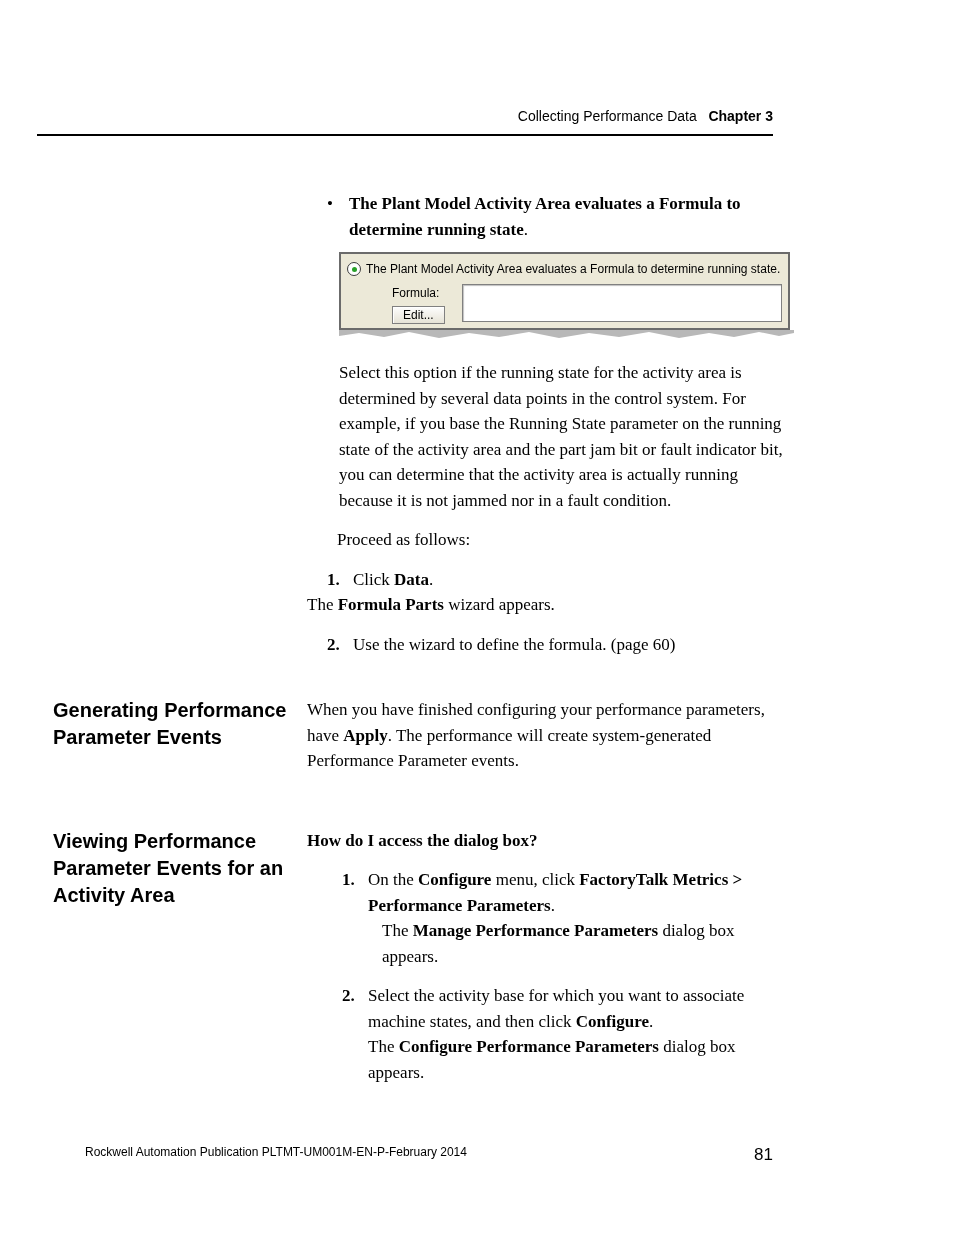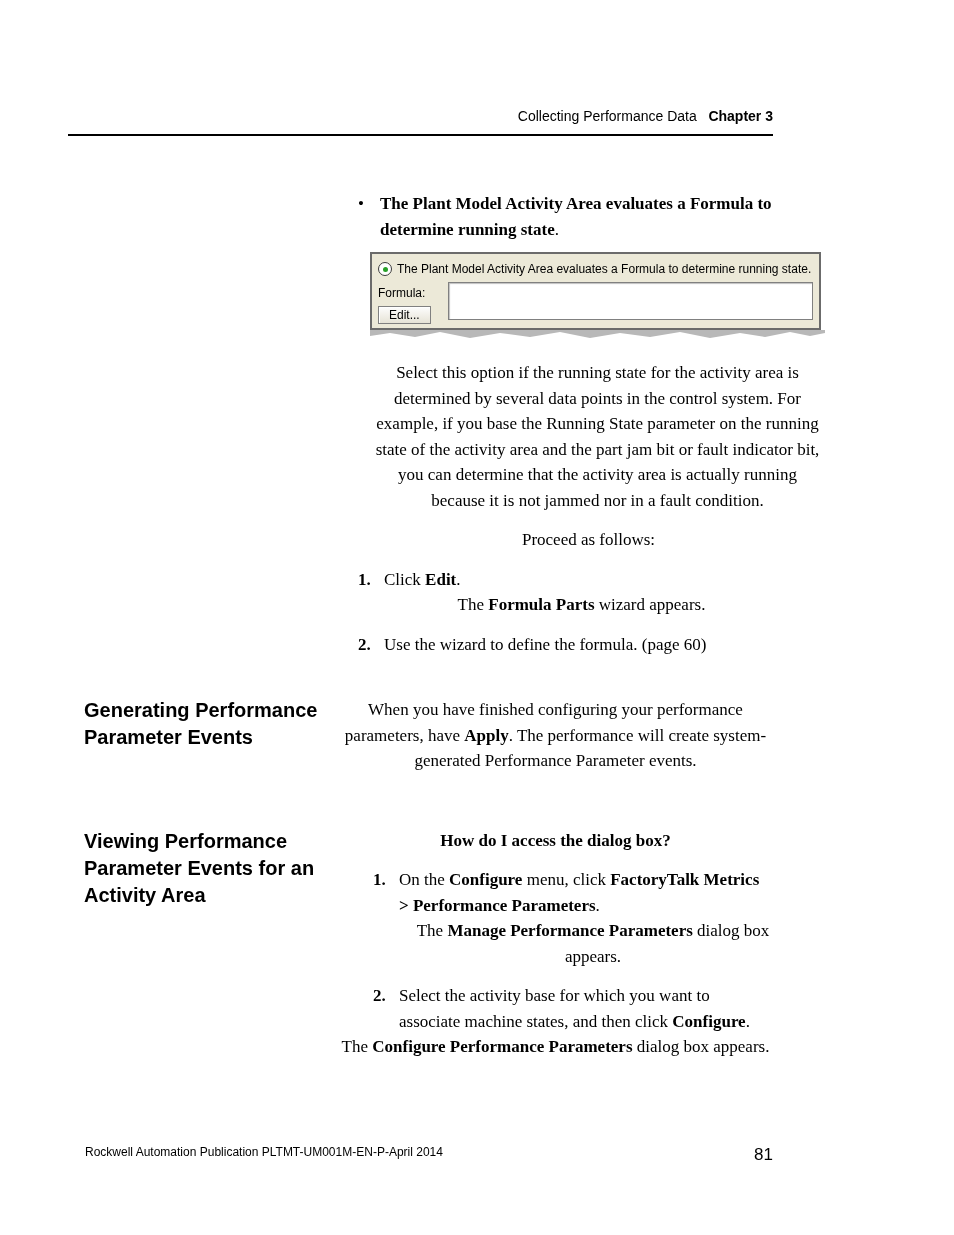--- a/index.html
+++ b/index.html
@@ -9,21 +9,21 @@
     width: 954px;
     background: #fff;
     font-family: Georgia, "Times New Roman", serif;
     color: #000;
   }
   .page {
     width: 858px;
     height: 1235px;
     position: relative;
     box-sizing: border-box;
-    padding: 108px 85px 0 68px;
+    padding: 108px 85px 0 37px;
   }
   .running-head {
     text-align: right;
     font-family: Arial, Helvetica, sans-serif;
     font-size: 14px;
     margin-bottom: 10px;
   }
   .running-head .chapter-bold { font-weight: 700; }
   hr.toprule {
     border: none;
@@ -72,21 +72,21 @@
   .num-row .num {
     width: 26px;
     flex: 0 0 26px;
     font-weight: 700;
   }
   .num-row .txt { flex: 1; }
   .indent-after-num {
     margin-left: 46px;
   }
   .b { font-weight: 700; }
-  .para { margin: 0 0 14px 0; text-align: center; }
+  .para { margin: 0 0 14px 0; }
   .section-gap { height: 40px; }
 
   
   .shot-wrap {
     margin: 10px 0 20px 32px;
     width: 455px;
     position: relative;
   }
   .shot {
     width: 451px;
@@ -123,22 +123,23 @@
     align-items: center;
     justify-content: center;
   }
   .shot .radio .inner {
     width: 5px; height: 5px;
     border-radius: 50%;
     background: #28a028;
   }
   .shot .formula-row {
     display: flex;
-    align-items: flex-start;
+    align-items: center;
     gap: 17px;
+    margin-left: 45px;
   }
   .shot .formula-label { padding-top: 2px; }
   .shot .edit-btn {
     margin-top: 4px;
     border: 1px solid #808080;
     background: linear-gradient(#fdfdfd, #e6e3d6);
     padding: 1px 10px;
     font-family: Tahoma, Arial, sans-serif;
     font-size: 12px;
     box-shadow: inset 1px 1px 0 #fff;
@@ -213,26 +214,26 @@
         </div>
         <div class="torn">
           <svg width="455" height="10" viewBox="0 0 455 10">
             <path d="M0 0 L455 0 L455 3 L440 6 L420 2 L395 7 L370 3 L340 8 L310 2 L280 7 L250 3 L220 8 L190 2 L160 7 L130 3 L100 8 L70 2 L45 7 L20 3 L0 6 Z" fill="#b8b8b8"></path>
           </svg>
         </div>
       </div>
 
       <p class="para" style="margin-left:32px">Select this option if the running state for the activity area is determined by several data points in the control system. For example, if you base the Running State parameter on the running state of the activity area and the part jam bit or fault indicator bit, you can determine that the activity area is actually running because it is not jammed nor in a fault condition.</p>
 
-      <p class="para" style="margin-left:14px">Proceed as follows:</p>
+      <p class="para" style="margin-left:30px">Proceed as follows:</p>
 
       <div class="num-row">
         <div class="num">1.</div>
         <div class="txt">
-          <span>Click </span><span class="b">Edit</span><span>.</span>
+          <span>Click </span><span class="b">Data</span><span>.</span>
         </div>
       </div>
       <p class="para indent-after-num">
         <span>The </span><span class="b">Formula Parts</span><span> wizard appears.</span>
       </p>
 
       <div class="num-row">
         <div class="num">2.</div>
         <div class="txt">Use the wizard to define the formula. (page 60)</div>
       </div>
@@ -271,24 +272,24 @@
       <p class="para" style="margin-left:75px">
         <span>The </span><span class="b">Manage Performance Parameters</span><span> dialog box appears.</span>
       </p>
 
       <div class="num-row" style="margin-left:35px">
         <div class="num">2.</div>
         <div class="txt">
           <span>Select the activity base for which you want to associate machine states, and then click </span><span class="b">Configure</span><span>.</span>
         </div>
       </div>
-      <p class="para" style="">
+      <p class="para" style="margin-left:61px">
         <span>The </span><span class="b">Configure Performance Parameters</span><span> dialog box appears.</span>
       </p>
     </div>
   </div>
 
   <div class="footer">
-    <span>Rockwell Automation Publication PLTMT-UM001M-EN-P-April 2014</span>
+    <span>Rockwell Automation Publication PLTMT-UM001M-EN-P-February 2014</span>
     <span class="pnum">81</span>
   </div>
 
 </div>
 
 </body></html>

